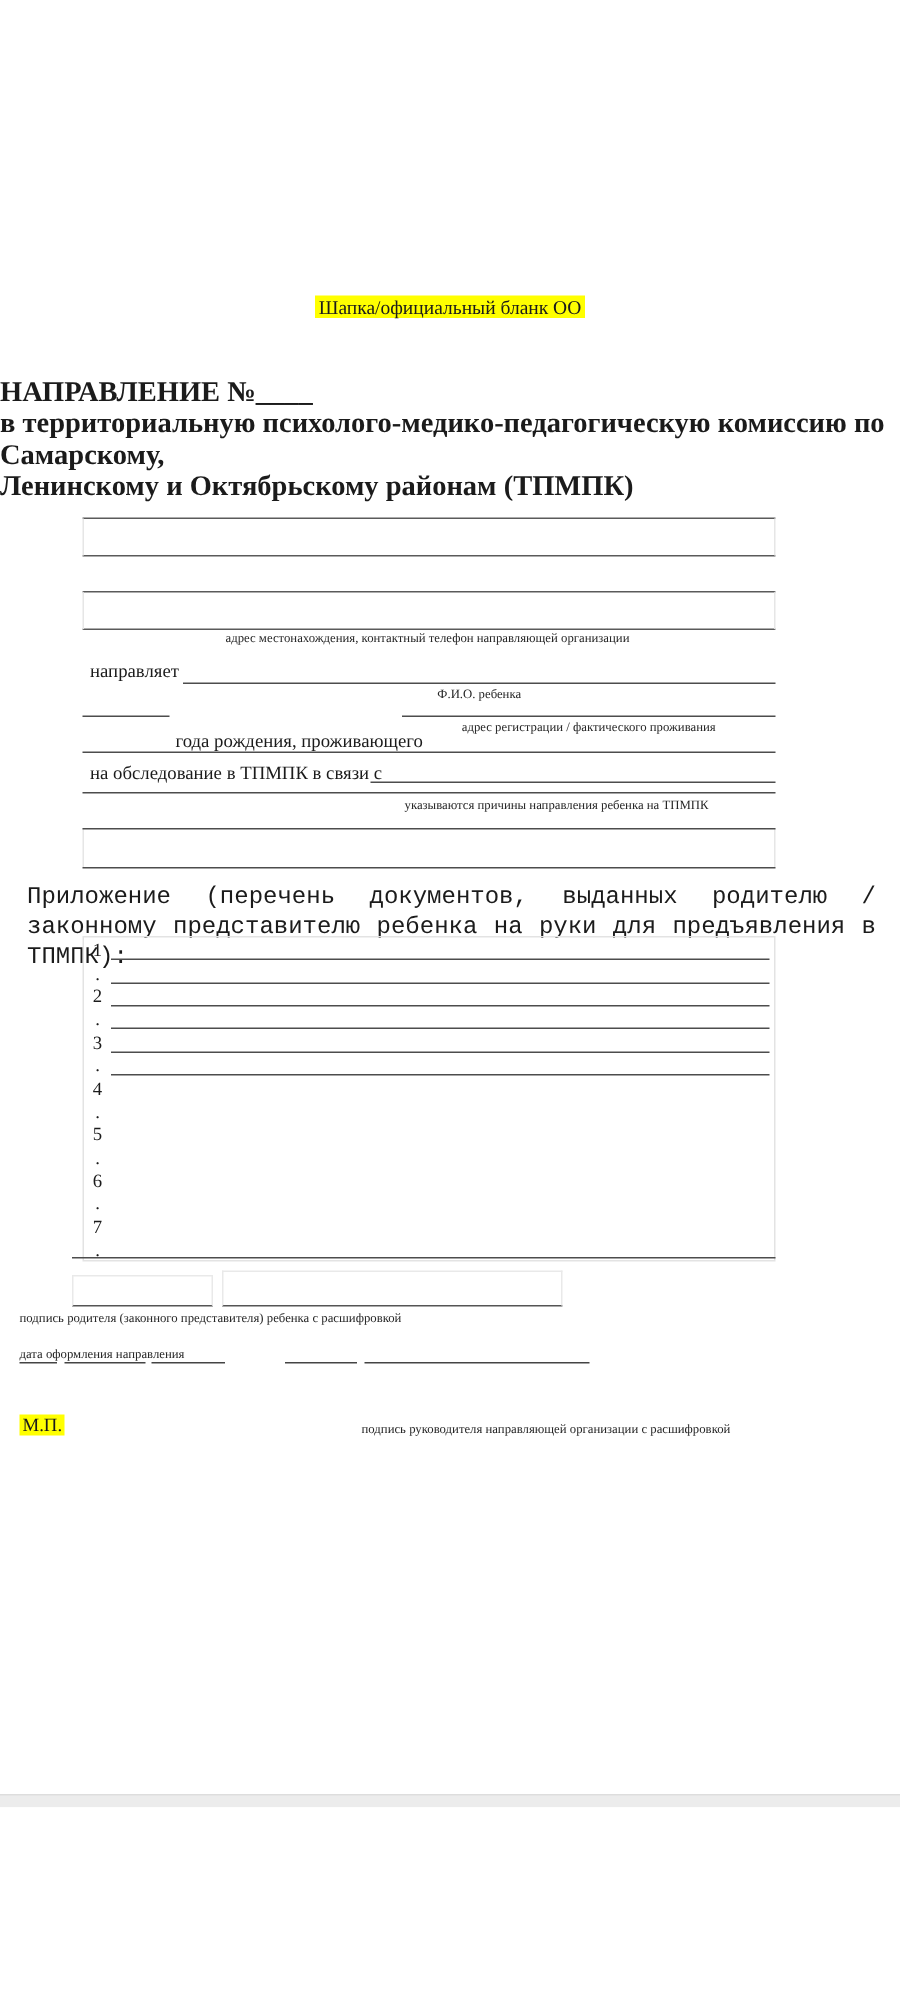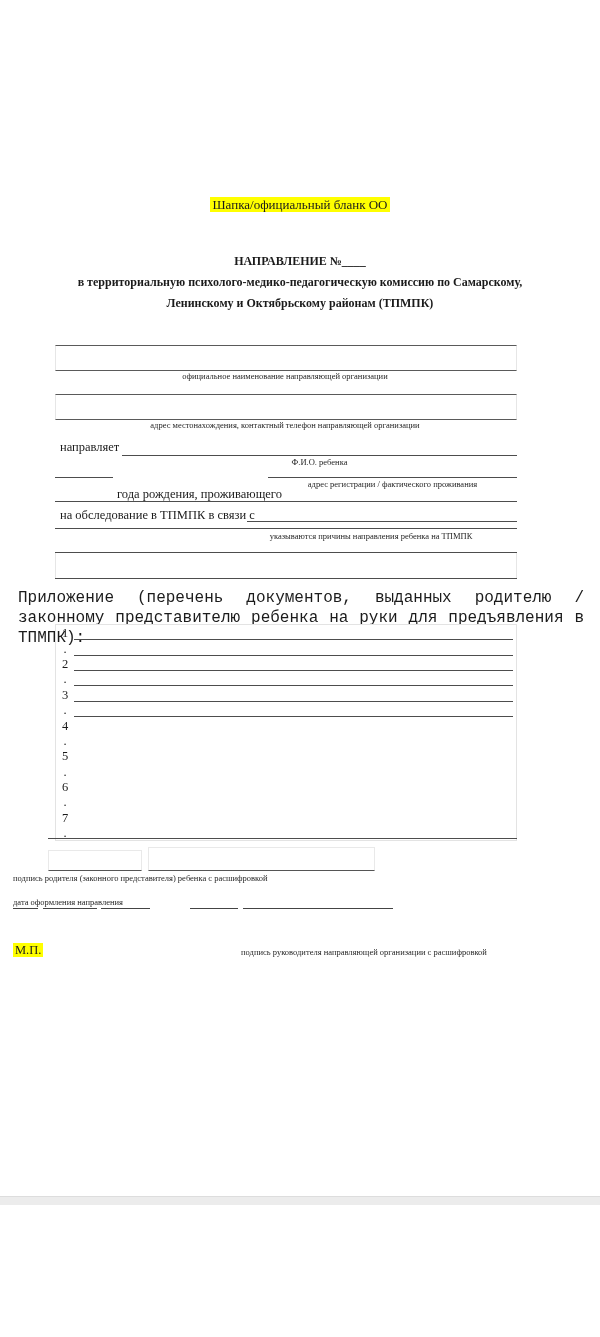--- a/index.html
+++ b/index.html
@@ -2,21 +2,21 @@
 <html><head>
 <meta charset="utf-8">
 <style>
   html,body{margin:0;padding:0;background:#fff;}
   .page{
     position:relative;width:600px;height:1205px;background:#ffffff;
     font-family:"Liberation Serif","DejaVu Serif",serif;color:#1b1b1b;overflow:hidden;
   }
   .abs{position:absolute;}
   .hl{background:#ffff00;padding:0 2px;}
-  .title{left:0;right:0;text-align:center;font-weight:bold;font-size:12px;line-height:21px;}
+  .title{left:0;right:0;text-align:left;font-weight:bold;font-size:19px;line-height:21px;}
   .cap{font-size:8.5px;color:#262626;white-space:nowrap;}
   .capc{text-align:center;}
   .dline{border-bottom:1px solid #4d4d4d;}
   .lbox{border:1px solid #e6e6e6;}
   .cellbox{border:1px solid #e6e6e6;border-top:1px solid #5a5a5a;border-bottom:1px solid #5a5a5a;background:#fff;}
   .lbl{font-size:12.5px;white-space:nowrap;}
   .para{font-size:16px;line-height:20px;text-align:justify;font-family:Liberation Mono, monospace;}
   .listbox{border:1px solid #e3e3e3;display:flex;flex-direction:column;}
   .lrow{display:flex;align-items:flex-end;height:15.36px;flex:0 0 15.36px;}
   .lrow .num{width:18px;text-align:center;font-size:12.5px;line-height:13px;}
@@ -36,21 +36,20 @@
     <span class="hl">Шапка/официальный бланк ОО</span>
   </div>
 
   <div class="abs title" style="top:251px;">
     <div>НАПРАВЛЕНИЕ №____</div>
     <div>в территориальную психолого-медико-педагогическую комиссию по Самарскому,</div>
     <div>Ленинскому и Октябрьскому районам (ТПМПК)</div>
   </div>
 
   <div class="abs cellbox" style="top:345px;left:55px;width:460px;height:24px;"></div>
-  <div class="abs cap capc" style="top:371px;left:55px;width:460px;">официальное наименование направляющей организации</div>
 
   <div class="abs cellbox" style="top:394px;left:55px;width:460px;height:24px;"></div>
   <div class="abs cap capc" style="top:420px;left:55px;width:460px;">адрес местонахождения, контактный телефон направляющей организации</div>
 
   <div class="abs lbl" style="top:440px;left:60px;">направляет</div>
   <div class="abs dline" style="top:442px;left:122px;width:395px;height:13px;"></div>
   <div class="abs cap capc" style="top:457px;left:122px;width:395px;">Ф.И.О. ребенка</div>
 
   <div class="abs dline" style="top:464px;left:55px;width:58px;height:13px;"></div>
   <div class="abs lbl" style="top:487px;left:117px;text-align:right;">года рождения, проживающего</div>

